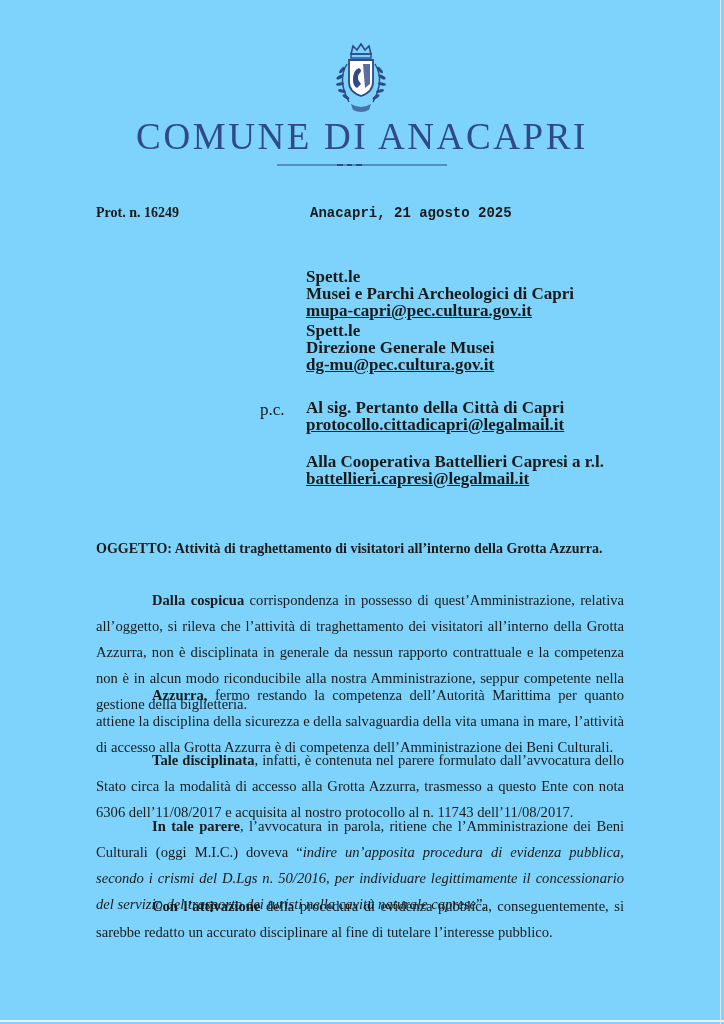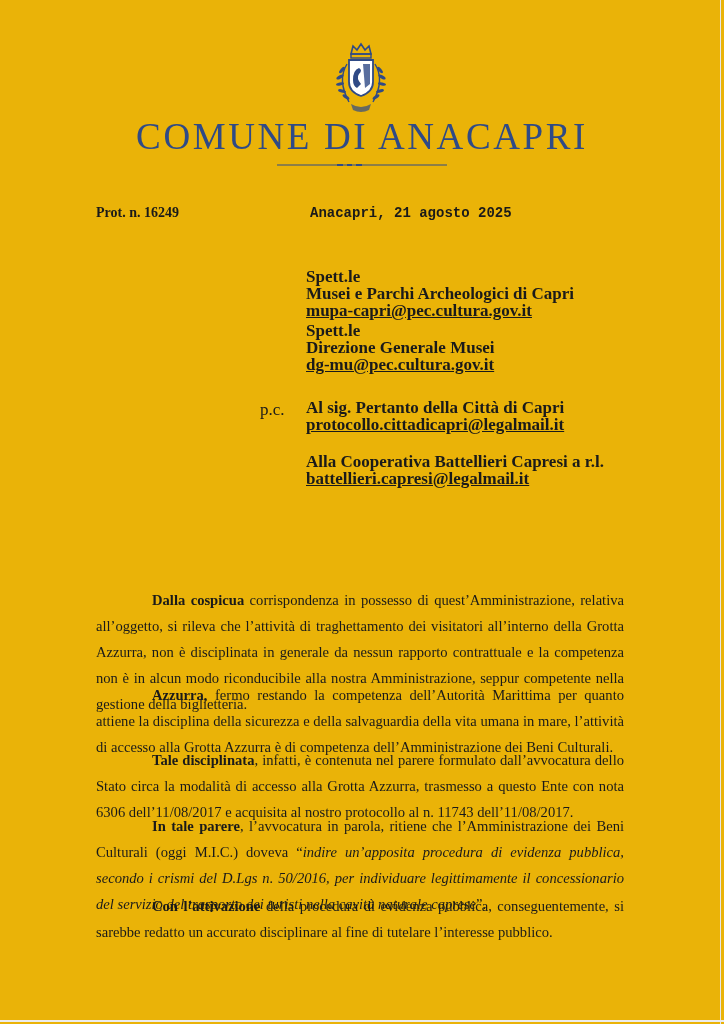--- a/index.html
+++ b/index.html
@@ -1,18 +1,18 @@
 <!DOCTYPE html>
 <html><head>
 <meta charset="utf-8">
 <style>
   html, body { margin:0; padding:0; background:#ffffff; }
   body { width:724px; height:1024px; position:relative; overflow:hidden;
          font-family:"Liberation Serif", "DejaVu Serif", serif; color:#1a1a1a; }
-  .page { position:absolute; left:0; top:0; width:724px; height:1024px; background:#eab308; }
+  .page { position:absolute; left:0; top:0; width:724px; height:1024px; background:#7dd3fc; }
   .right-edge { position:absolute; right:3px; top:0; width:1px; height:1024px; background:#e6e6e6; }
   .bottom-edge { position:absolute; left:0; bottom:2px; width:724px; height:2px; background:#ececec; }
 
   .crest { position:absolute; left:329px; top:40px; width:64px; height:76px; }
   .title { position:absolute; left:0; width:724px; top:117px; text-align:center;
            font-size:37px; letter-spacing:2.6px; color:#2f4a86; font-weight:normal; line-height:40px; }
   .title-rule { position:absolute; left:277px; top:162px; width:170px; height:6px; }
 
   .prot { position:absolute; left:96px; top:205px; font-size:14px; font-weight:bold; }
   .date { position:absolute; left:310px; top:205px; font-size:14px; font-weight:bold;font-family:Liberation Mono, monospace; }
@@ -96,20 +96,21 @@
   <div class="addr" style="top:399px;">
     <span class="b">Al sig. Pertanto della Città di Capri</span>
     <span class="mail b2">protocollo.cittadicapri@legalmail.it</span>
   </div>
 
   <div class="addr" style="top:453px;">
     <span class="b">Alla Cooperativa Battellieri Capresi a r.l.</span>
     <span class="mail b2">battellieri.capresi@legalmail.it</span>
   </div>
 
+  <div class="subject">OGGETTO: Attività  di traghettamento di visitatori all’interno della Grotta Azzurra.</div>
 
   <p class="para" style="top:587px;">
     <span class="b">Dalla cospicua</span><span> corrispondenza in possesso di quest’Amministrazione, relativa all’oggetto, si rileva che l’attività di traghettamento dei visitatori all’interno della Grotta Azzurra, non è disciplinata in generale da nessun rapporto contrattuale e la competenza non è in alcun modo riconducibile alla nostra Amministrazione, seppur competente nella gestione della biglietteria.</span>
   </p>
 
   <p class="para" style="top:682px;">
     <span class="b">Azzurra,</span><span> fermo restando la competenza dell’Autorità Marittima per quanto attiene la disciplina della sicurezza e della salvaguardia della vita umana in mare, l’attività di accesso alla Grotta Azzurra è di competenza dell’Amministrazione dei Beni Culturali.</span>
   </p>
 
   <p class="para" style="top:747px;">

